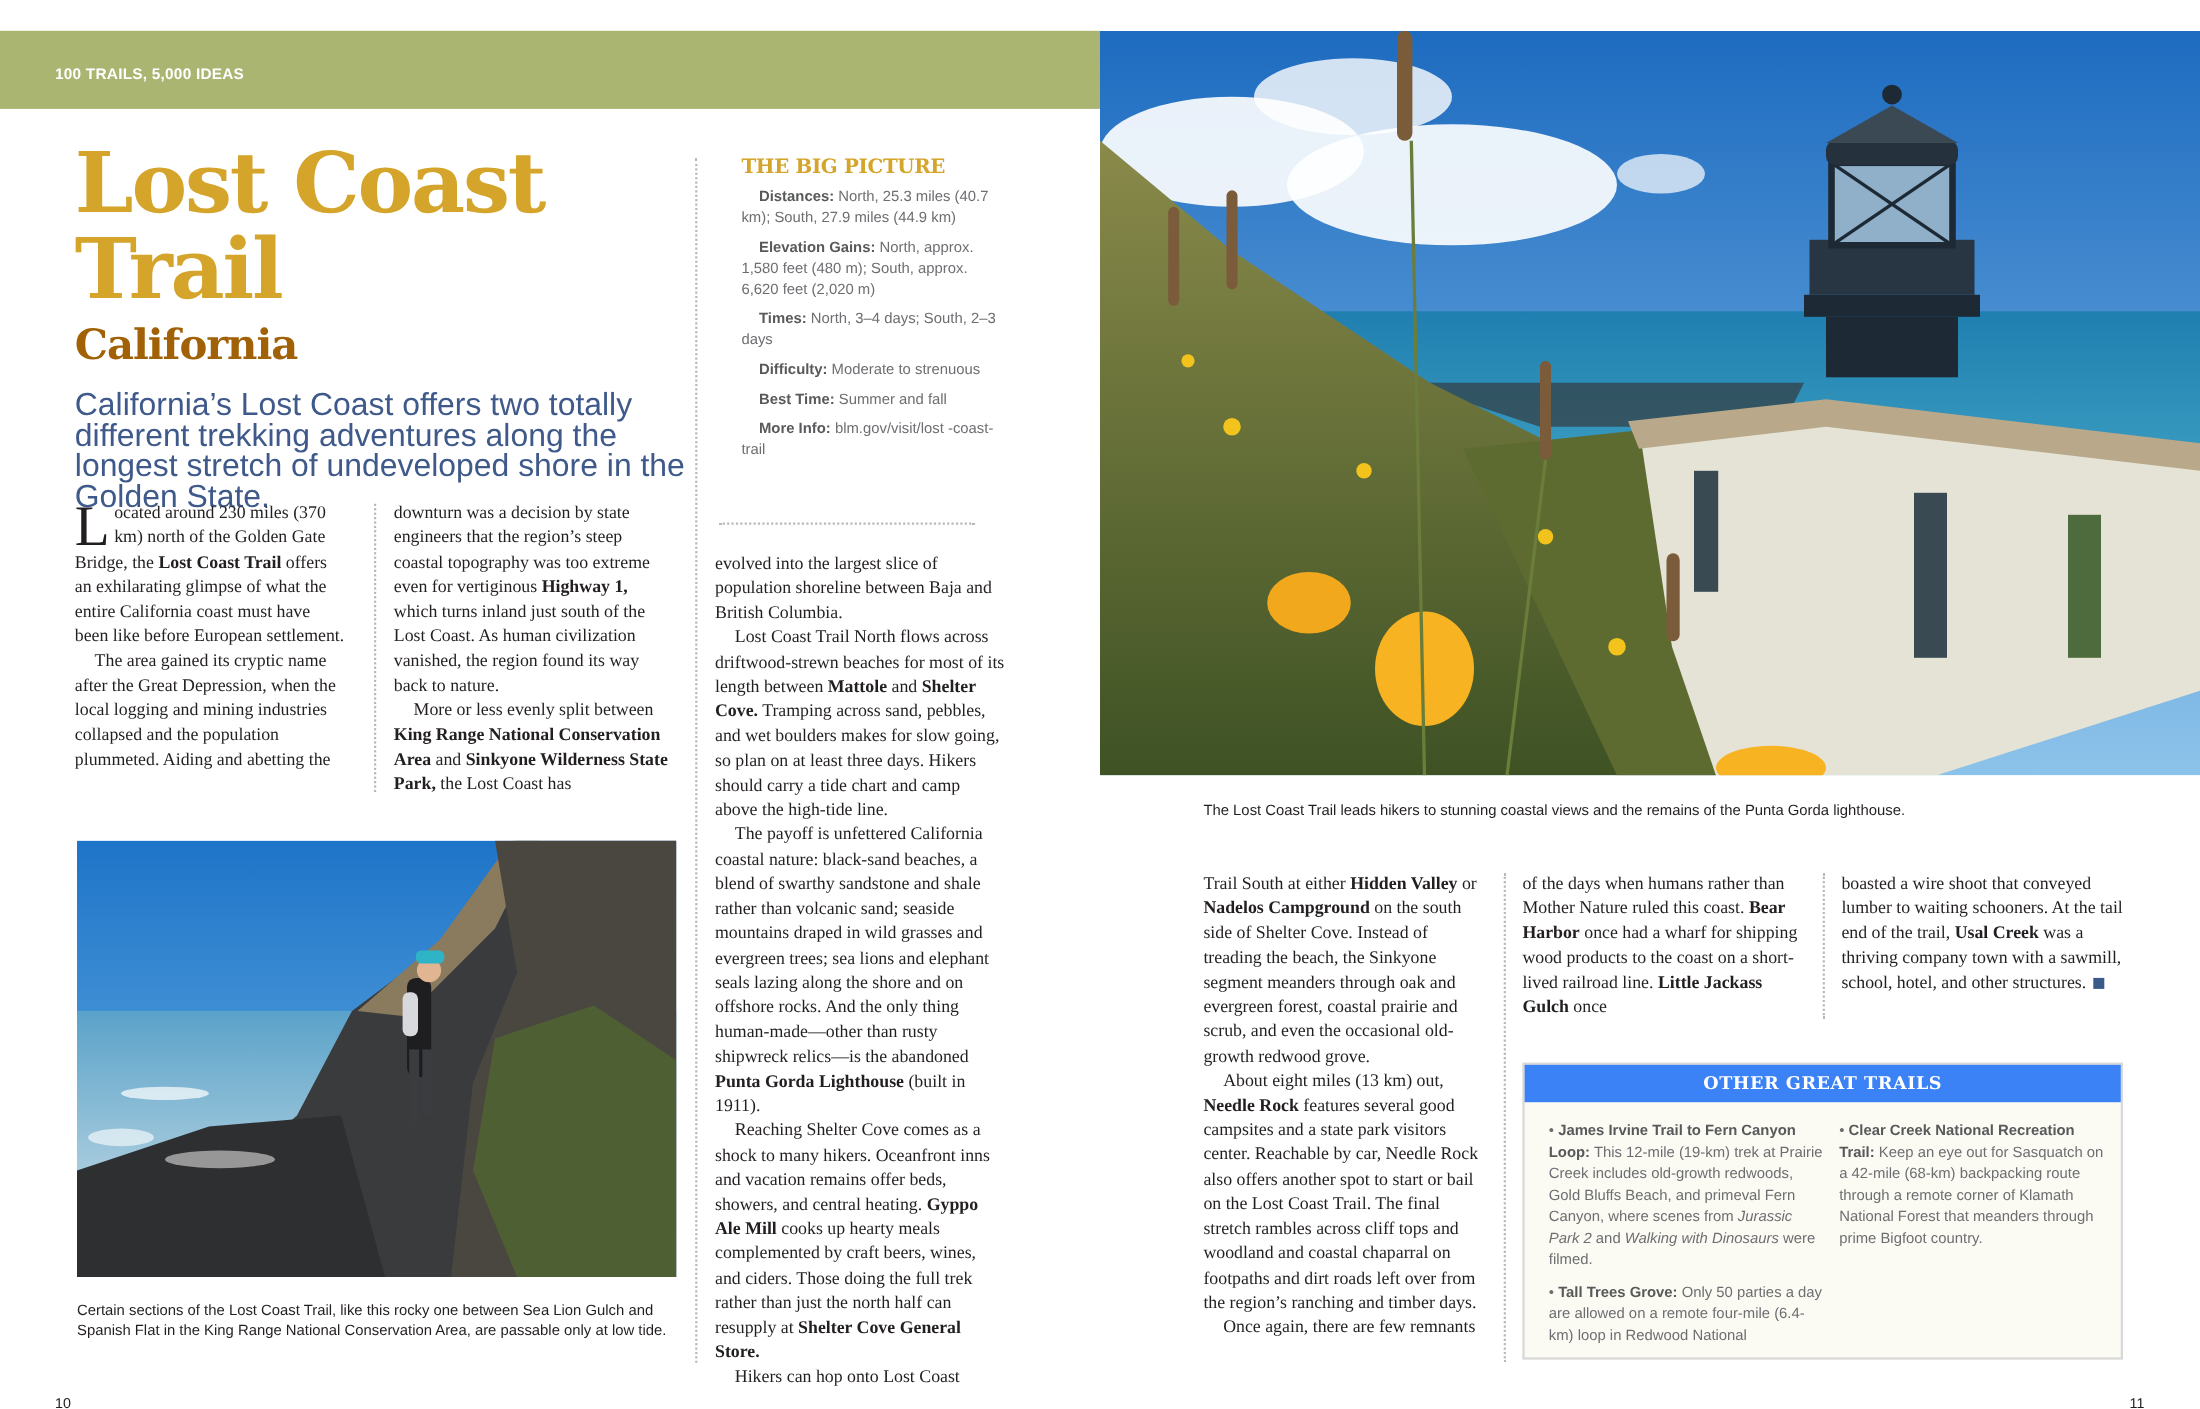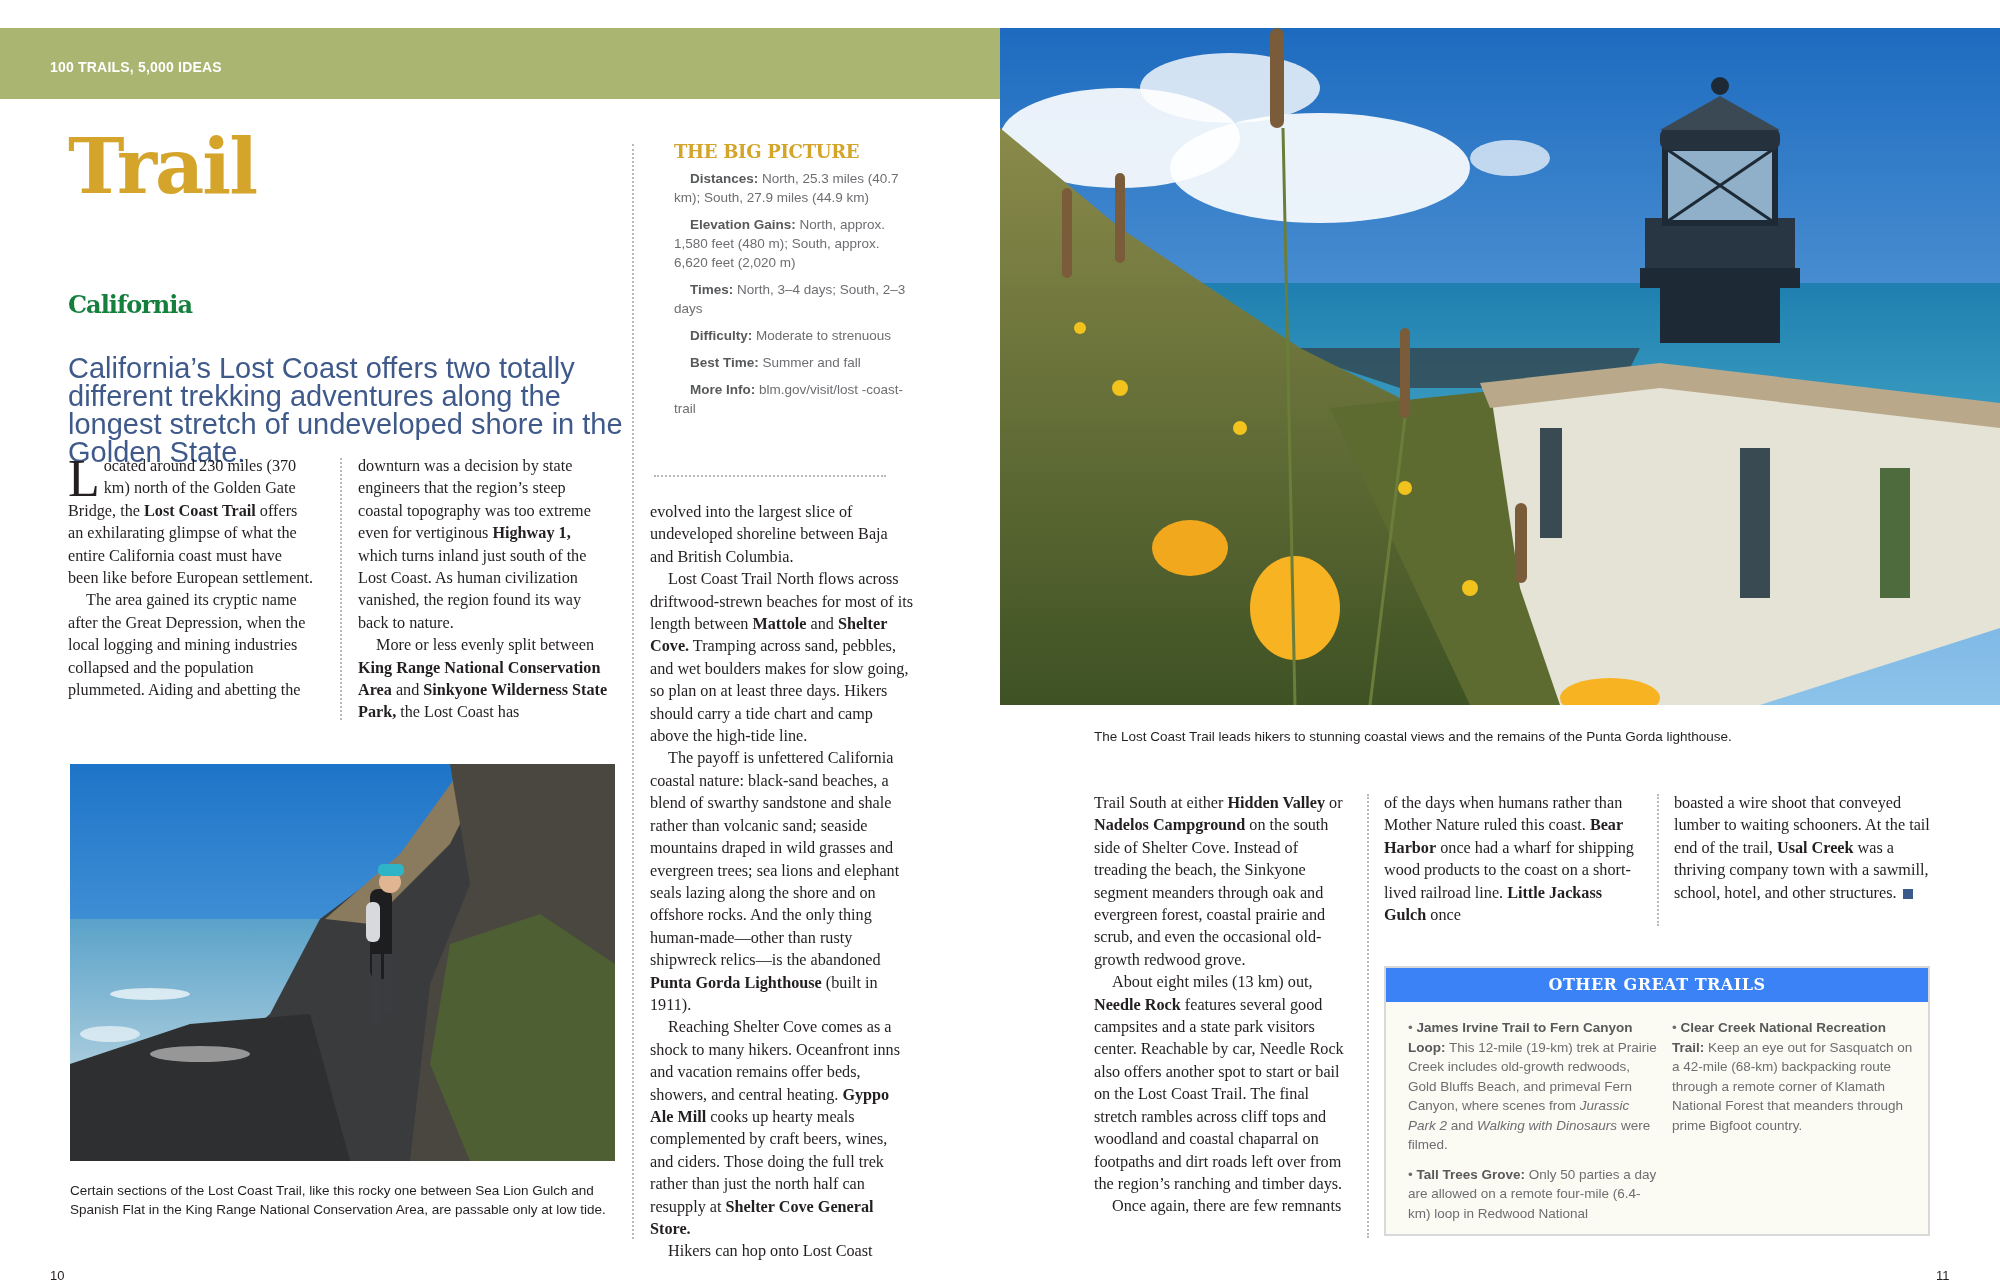--- a/index.html
+++ b/index.html
@@ -7,21 +7,21 @@
   body { position: relative; font-family: "Liberation Serif", serif; color: #231f20; }
 
   .spread { position: absolute; left: 0; top: 0; width: 2000px; height: 1281px; margin-top: 28px; }
 
   
   .header-band { position: absolute; left: 0; top: 0; width: 1000px; height: 71px; background: #a9b570; }
   .header-band .running-head { position: absolute; left: 50px; top: 31px; font-family: "Liberation Sans", sans-serif; font-weight: bold; font-size: 14px; color: #ffffff; letter-spacing: 0.2px; }
 
   
   .title { position: absolute; left: 68px; top: 100px; font-family: "DejaVu Serif", serif; font-weight: bold; color: #d4a52a; font-size: 76px; line-height: 78px; letter-spacing: -2px; }
-  .subtitle { position: absolute; left: 68px; top: 262px; font-family: "DejaVu Serif", serif; font-weight: bold; color: #15803d; font-size: 24px; letter-spacing: -1px; text-align: center; }
+  .subtitle { position: absolute; left: 68px; top: 262px; font-family: "DejaVu Serif", serif; font-weight: bold; color: #a16207; font-size: 38px; letter-spacing: -1px; text-align: center; }
   .dek { position: absolute; left: 68px; top: 326px; width: 560px; font-family: "Liberation Sans", sans-serif; font-size: 29px; line-height: 28px; color: #3f5a8a; }
 
   
   .col { position: absolute; font-family: "Liberation Serif", serif; font-size: 16.2px; line-height: 22.4px; color: #231f20; }
   .col p { text-indent: 18px; }
   .col p.noindent { text-indent: 0; }
   .col b { font-weight: bold; }
   .dropcap { float: left; font-size: 52px; line-height: 40px; margin: 4px 4px 0 0; font-family: "Liberation Serif", serif; }
 
   .vrule { position: absolute; width: 0; border-left: 2px dotted #b8b8b8; }
@@ -50,20 +50,21 @@
 </head>
 <body>
 
 <div class="spread">
 
   <div class="header-band">
     <span class="running-head">100 TRAILS, 5,000 IDEAS</span>
   </div>
 
   <div class="title">
+    <div>Lost Coast</div>
     <div>Trail</div>
   </div>
   <div class="subtitle">California</div>
   <div class="dek">California’s Lost Coast offers two totally different trekking adventures along the longest stretch of undeveloped shore in the Golden State.</div>
 
   <div class="col" style="left:68px; top:427px; width:248px;">
     <p class="noindent"><span class="dropcap">L</span><span>ocated around 230 miles (370 km) north of the Golden Gate Bridge, the </span><b>Lost Coast Trail</b><span> offers an exhilarating glimpse of what the entire California coast must have been like before European settlement.</span></p>
     <p>The area gained its cryptic name after the Great Depression, when the local logging and mining industries collapsed and the population plummeted. Aiding and abetting the</p>
   </div>
   <div class="vrule" style="left:340px; top:430px; height:262px;"></div>
@@ -80,21 +81,21 @@
     <div class="bp-item"><span class="bp-label">Distances:</span> <span>North, 25.3 miles (40.7 km); South, 27.9 miles (44.9 km)</span></div>
     <div class="bp-item"><span class="bp-label">Elevation Gains:</span> <span>North, approx. 1,580 feet (480 m); South, approx. 6,620 feet (2,020 m)</span></div>
     <div class="bp-item"><span class="bp-label">Times:</span> <span>North, 3–4 days; South, 2–3 days</span></div>
     <div class="bp-item"><span class="bp-label">Difficulty:</span> <span>Moderate to strenuous</span></div>
     <div class="bp-item"><span class="bp-label">Best Time:</span> <span>Summer and fall</span></div>
     <div class="bp-item"><span class="bp-label">More Info:</span> <span>blm.gov/visit/lost -coast-trail</span></div>
   </div>
   <div class="hrule" style="left:654px; top:447px; width:232px;"></div>
 
   <div class="col" style="left:650px; top:473px; width:264px;">
-    <p class="noindent">evolved into the largest slice of undeveloped shoreline between Baja and British Columbia.</p>
+    <p class="noindent">evolved into the largest slice of population shoreline between Baja and British Columbia.</p>
     <p><span>Lost Coast Trail North flows across driftwood-strewn beaches for most of its length between </span><b>Mattole</b><span> and </span><b>Shelter Cove.</b><span> Tramping across sand, pebbles, and wet boulders makes for slow going, so plan on at least three days. Hikers should carry a tide chart and camp above the high-tide line.</span></p>
     <p><span>The payoff is unfettered California coastal nature: black-sand beaches, a blend of swarthy sandstone and shale rather than volcanic sand; seaside mountains draped in wild grasses and evergreen trees; sea lions and elephant seals lazing along the shore and on offshore rocks. And the only thing human-made—other than rusty shipwreck relics—is the abandoned </span><b>Punta Gorda Lighthouse</b><span> (built in 1911).</span></p>
     <p><span>Reaching Shelter Cove comes as a shock to many hikers. Oceanfront inns and vacation remains offer beds, showers, and central heating. </span><b>Gyppo Ale Mill</b><span> cooks up hearty meals complemented by craft beers, wines, and ciders. Those doing the full trek rather than just the north half can resupply at </span><b>Shelter Cove General Store.</b></p>
     <p>Hikers can hop onto Lost Coast</p>
   </div>
 
   <div class="photo" style="left:70px; top:736px; width:545px; height:397px;">
     <svg width="545" height="397" viewBox="0 0 545 397">
       <defs>
         <linearGradient id="sky1" x1="0" y1="0" x2="0" y2="1">

